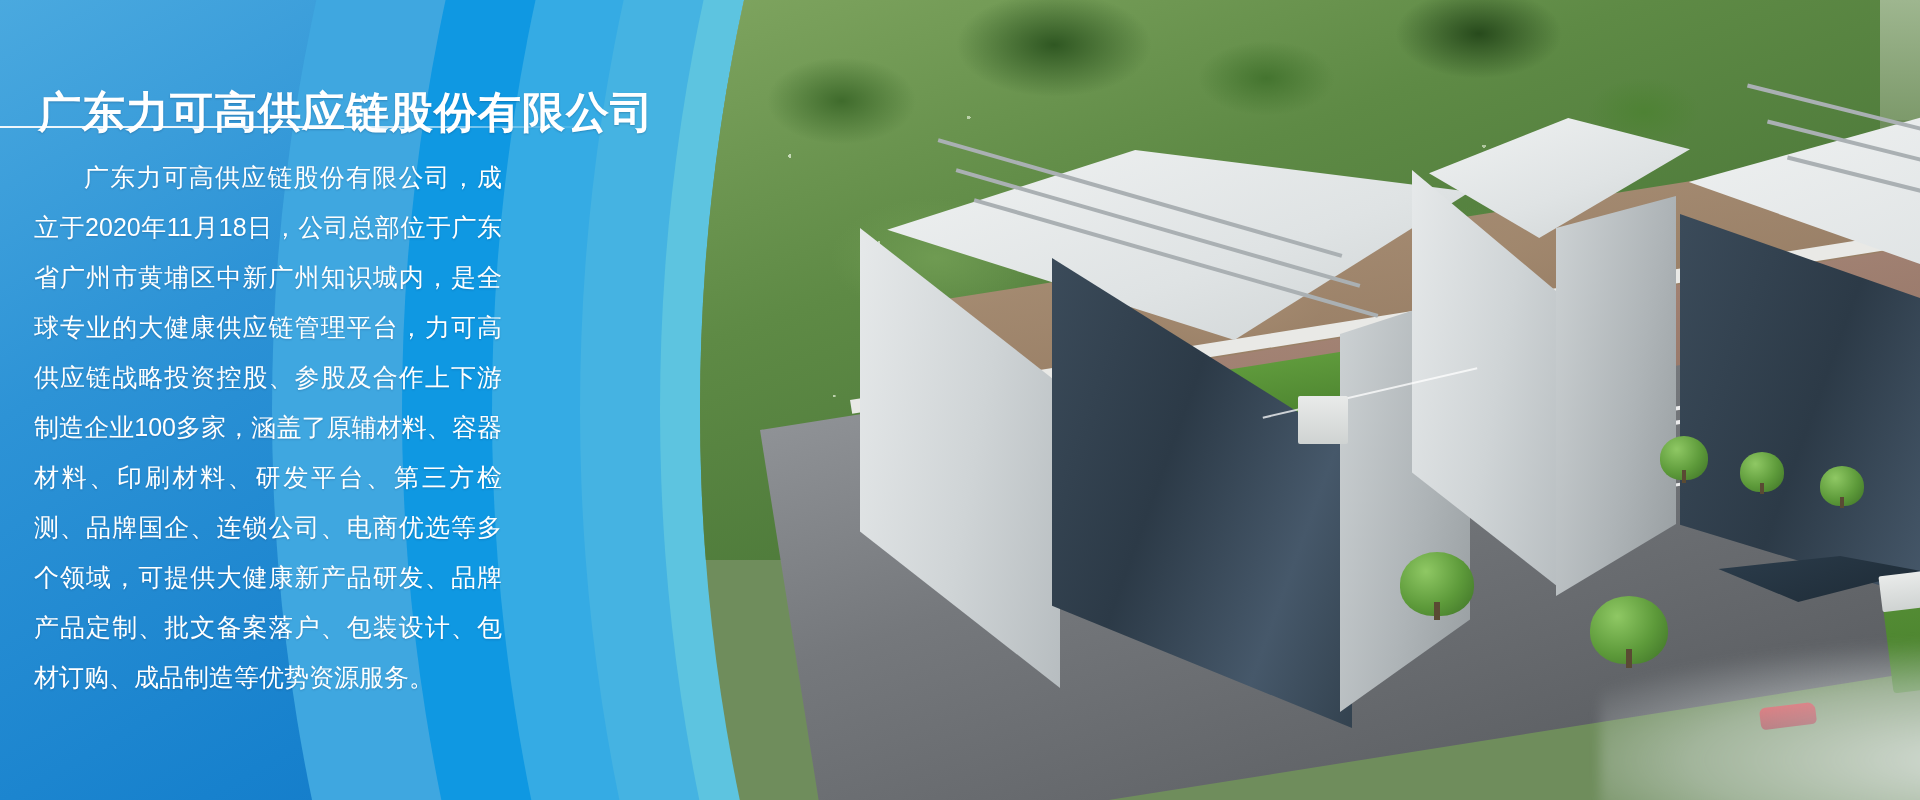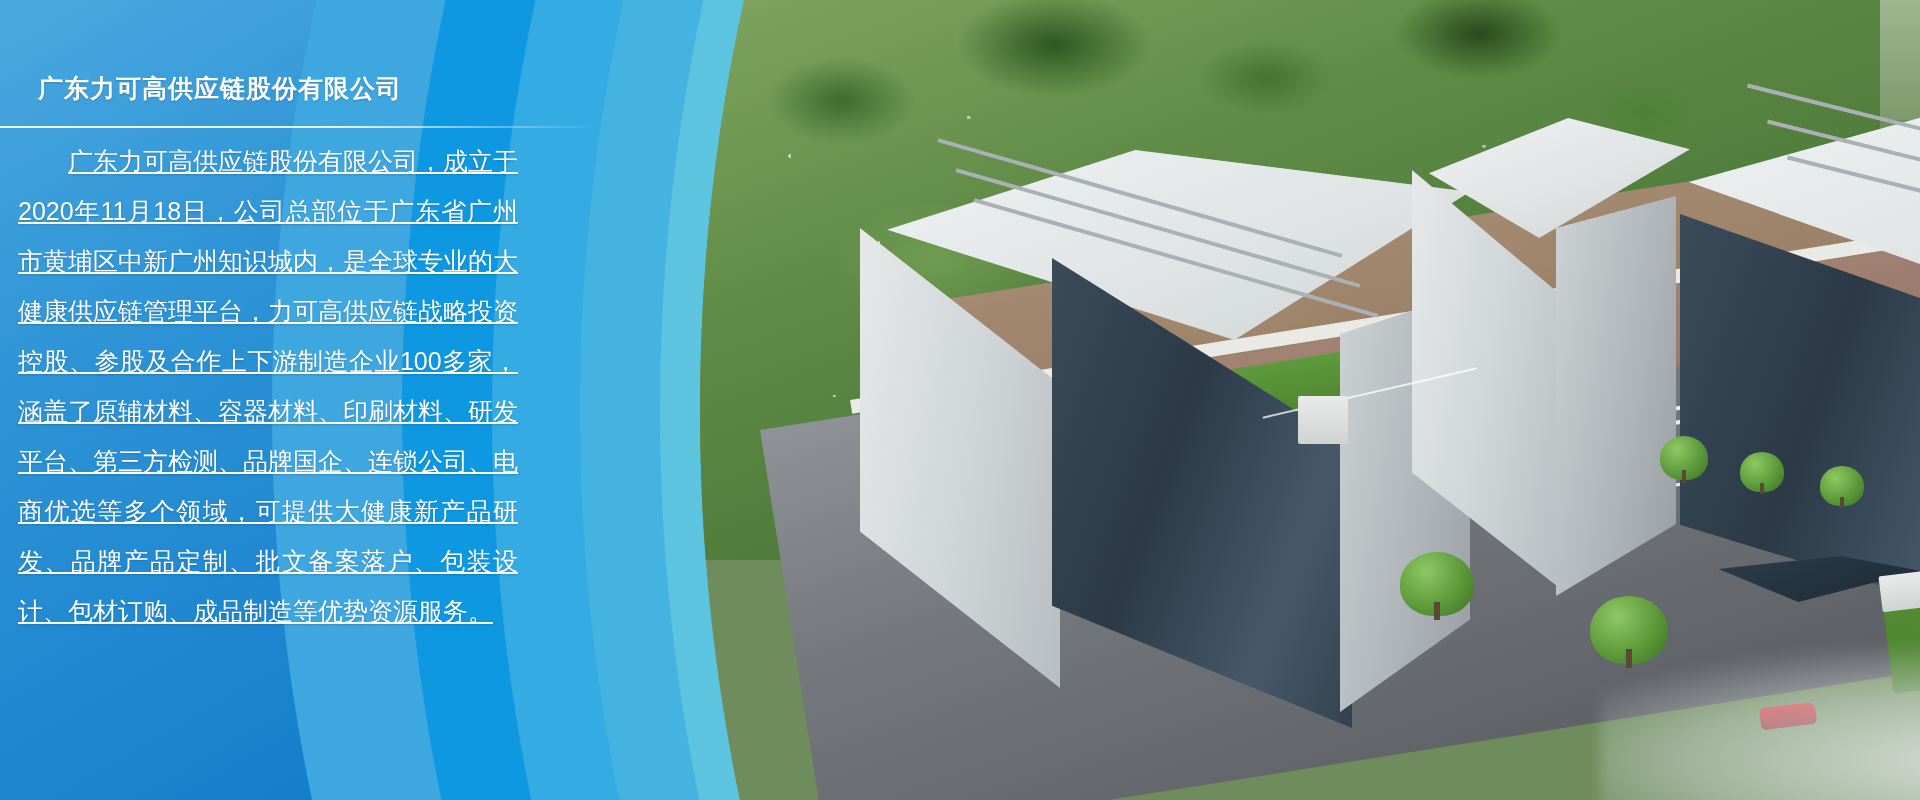--- a/index.html
+++ b/index.html
@@ -141,35 +141,35 @@
   }
   .fence{position:absolute;height:2px;background:rgba(255,255,255,.75);}
 
   
   .panel{
     position:absolute;left:0;top:0;width:640px;height:800px;
     padding:0; z-index:30;
   }
   .title{
     position:absolute;left:38px;top:55px;
-    font-size:25px;font-weight:bold;color:#ffffff;
+    font-size:43px;font-weight:bold;color:#ffffff;
     letter-spacing:1px;white-space:nowrap;
     text-shadow:0 1px 2px rgba(0,40,80,.25);
   }
   .divider{
     position:absolute;left:0px;top:126px;width:600px;height:2px;
     background:linear-gradient(90deg,rgba(255,255,255,.92) 0%,rgba(255,255,255,.85) 58%,rgba(255,255,255,0) 100%);
   }
   .body{
     position:absolute;left:18px;top:136px;width:500px;
     color:#ffffff;font-size:25px;line-height:50px;
     text-align:justify;text-justify:inter-ideograph;
     text-shadow:0 1px 2px rgba(0,40,80,.22);
   }
-  .body p{margin:0;text-indent:2em;text-decoration:underline;}
+  .body p{margin:16px;text-indent:2em;}
 </style>
 </head>
 <body>
 
 <div id="stage">
 
   <div class="arc arc-a"></div>
   <div class="arc arc-b"></div>
   <div class="arc arc-c"></div>
   <div class="arc arc-d"></div>

